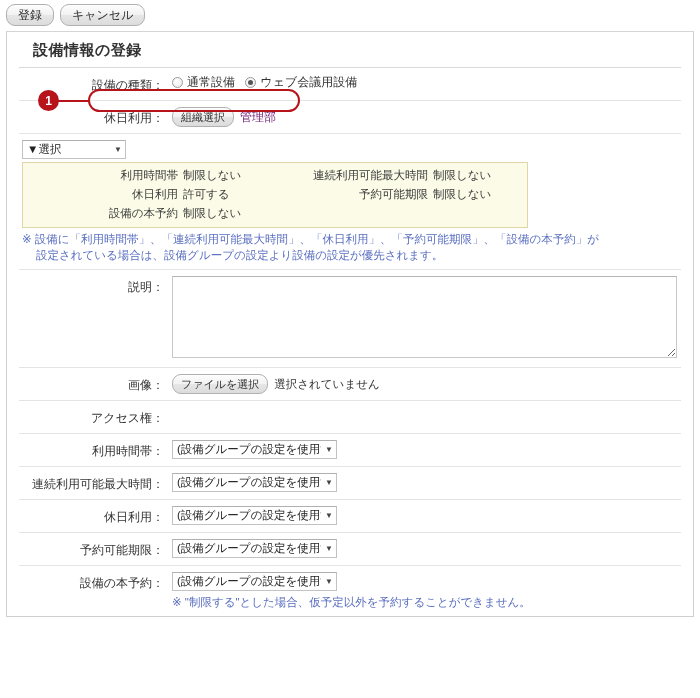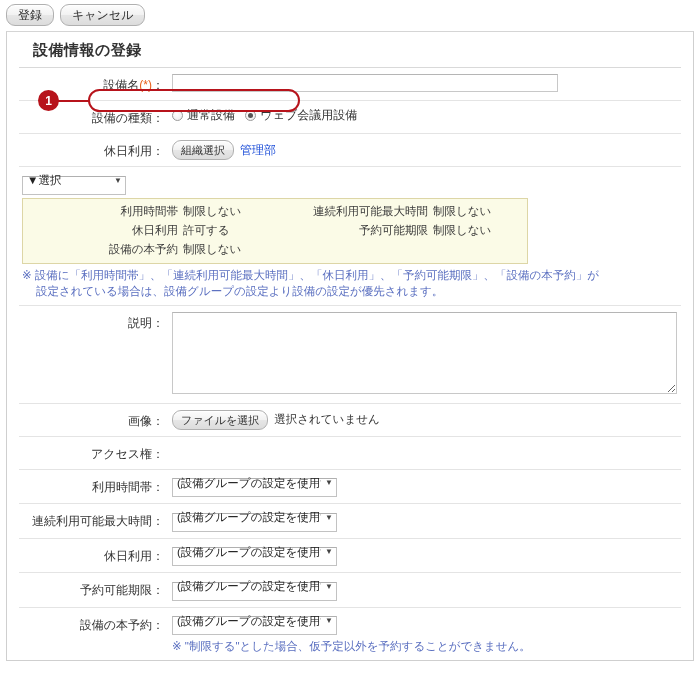--- a/index.html
+++ b/index.html
@@ -149,21 +149,21 @@
   .select {
     display: inline-flex;
     align-items: center;
     justify-content: space-between;
     border: 1px solid #c2c2c2;
     border-top-color: #b0b0b0;
     background: #fff;
     height: 19px;
     box-sizing: border-box;
     font-size: 11.5px;
-    padding: 0 3px 9px 4px;
+    padding: 0 3px 0 4px;
     color: #222;
     min-width: 0;
     cursor: pointer;
   }
   .select.group-select { width: 104px; }
   .select.wide { width: 165px; }
   .select .caret {
     font-size: 8px;
     color: #444;
     margin-left: 4px;
@@ -223,21 +223,21 @@
     display: inline-block;
     border: 1px solid #b9c6d8;
     background: #dfe8f3;
     font-size: 11.5px;
     padding: 2px 5px;
     min-width: 98px;
     color: #222;
     box-sizing: border-box;
   }
   .inline-row { display: flex; align-items: center; gap: 6px; }
-  .plain-text { font-size: 12px; color: #1d4ed8; }
+  .plain-text { font-size: 12px; color: #701a75; }
 
   
   .callout-badge {
     position: absolute;
     left: 38px;
     top: 90px;
     width: 21px;
     height: 21px;
     border-radius: 50%;
     background: #b7131b;
@@ -279,28 +279,20 @@
   <div class="btn">登録</div>
   <div class="btn">キャンセル</div>
 </div>
 
 <div class="panel">
 
   <div class="panel-title">設備情報の登録</div>
 
   <div class="rows">
 
-    <div class="row">
-      <div class="row-label">
-        <span>設備名</span><span class="req">(*)</span><span>：</span>
-      </div>
-      <div class="row-field">
-        <input class="text" type="text" value="" style="">
-      </div>
-    </div>
 
     <div class="row">
       <div class="row-label">
         <span>設備の種類</span><span>：</span>
       </div>
       <div class="row-field">
         <span class="radio-wrap">
           <span class="radio"></span>
           <span>通常設備</span>
         </span>

